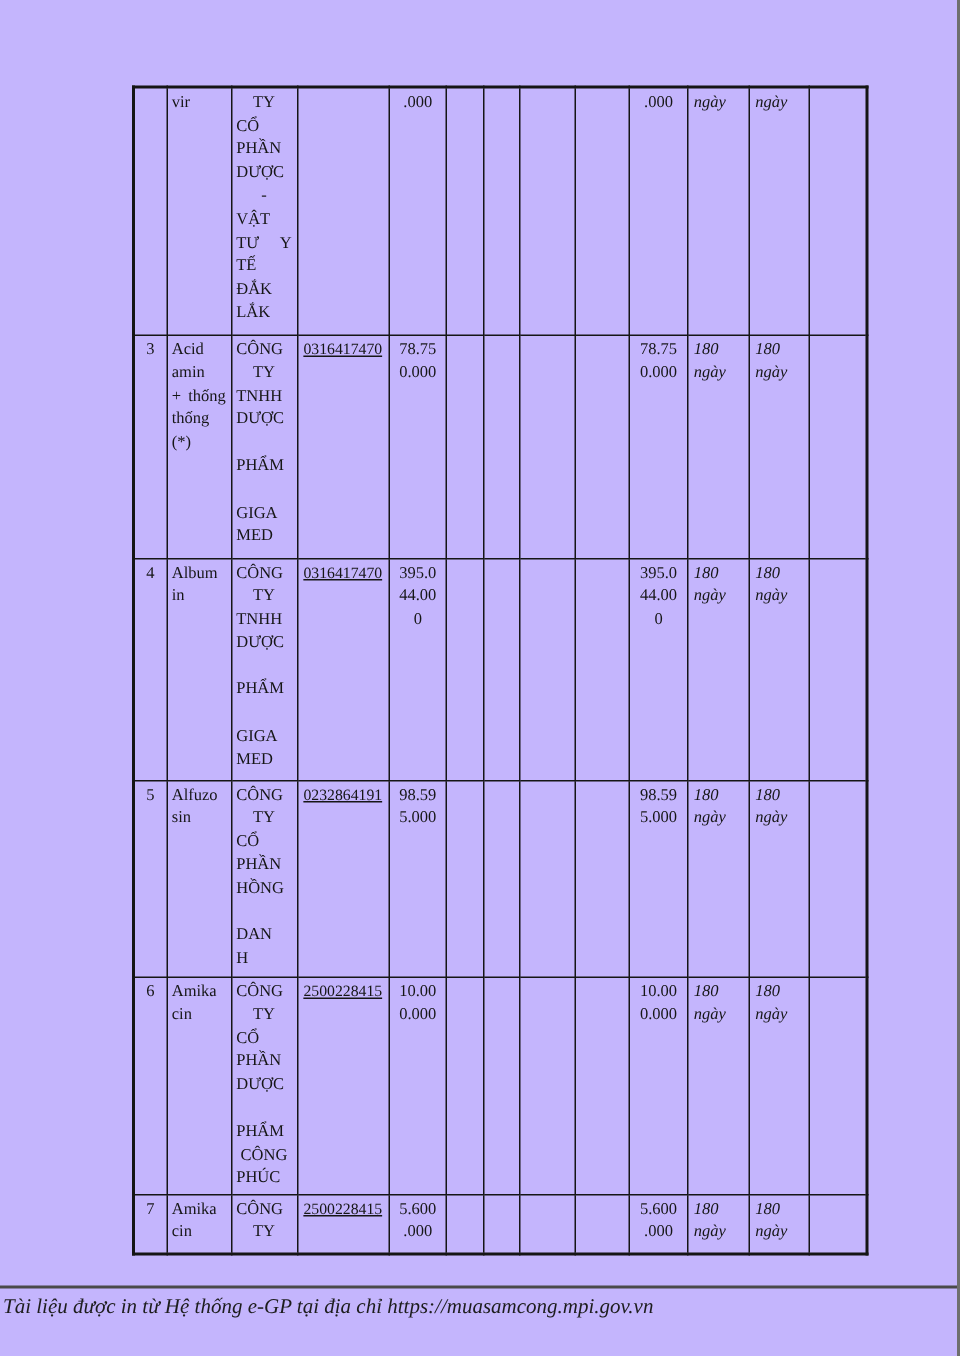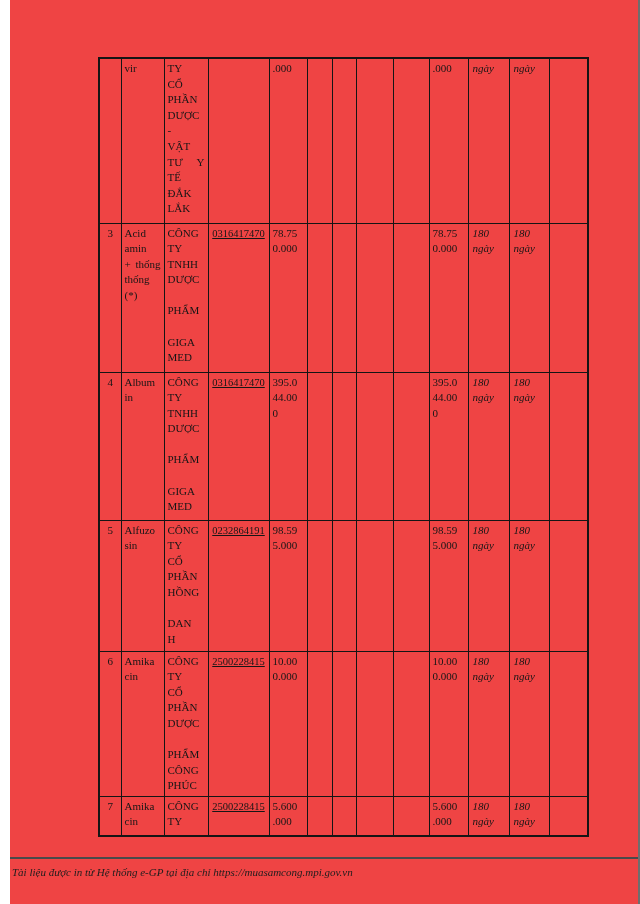--- a/index.html
+++ b/index.html
@@ -1,20 +1,20 @@
 <!DOCTYPE html>
 <html><head>
 <meta charset="utf-8">
 <style>
   html,body{margin:0;padding:0;}
   body{
     width:640px;height:904px;background:#ffffff;position:relative;overflow:hidden;
     font-family:"Liberation Serif", serif;
   }
-  .page{position:absolute;inset:0;background:#ef4444;margin-left:10px;}
+  .page{position:absolute;inset:0;background:#c4b5fd;}
   .grid{
     position:absolute;left:88px;top:57px;width:489px;
     border-collapse:collapse;table-layout:fixed;
     border:2px solid #151515;
   }
   .grid td{
     border:1.3px solid #151515;
     vertical-align:top;
     padding:2px 3px;
     font-size:11px;line-height:15.6px;
@@ -28,29 +28,29 @@
   
   .grid td:nth-child(11),.grid td:nth-child(12){padding-left:4px;font-style:italic;}
   tr.r0{height:165px}
   tr.r1{height:149px}
   tr.r2{height:148px}
   tr.r3{height:131px}
   tr.r4{height:142px}
   tr.r5{height:40px}
   .ln{min-height:15.6px;white-space:nowrap;}
   .a-l{text-align:left}
-  .a-r{text-align:left}
+  .a-r{text-align:center}
   .a-c{text-align:center;white-space:normal;}
   .a-j{text-align:justify;text-align-last:justify;}
   .footer-rule{
     position:absolute;left:0;top:857px;width:640px;height:2px;background:#4a4a4a;
   }
   .footer{
     position:absolute;left:2px;top:865px;
-    font-style:italic;font-size:11px;line-height:14px;color:#1d1d1d;
+    font-style:italic;font-size:14px;line-height:14px;color:#1d1d1d;
   }
   .right-edge{
     position:absolute;right:0;top:0;width:2px;height:904px;background:#6e6e6e;
   }
 </style>
 </head>
 <body>
 
 <div class="page">
   <table class="grid">

